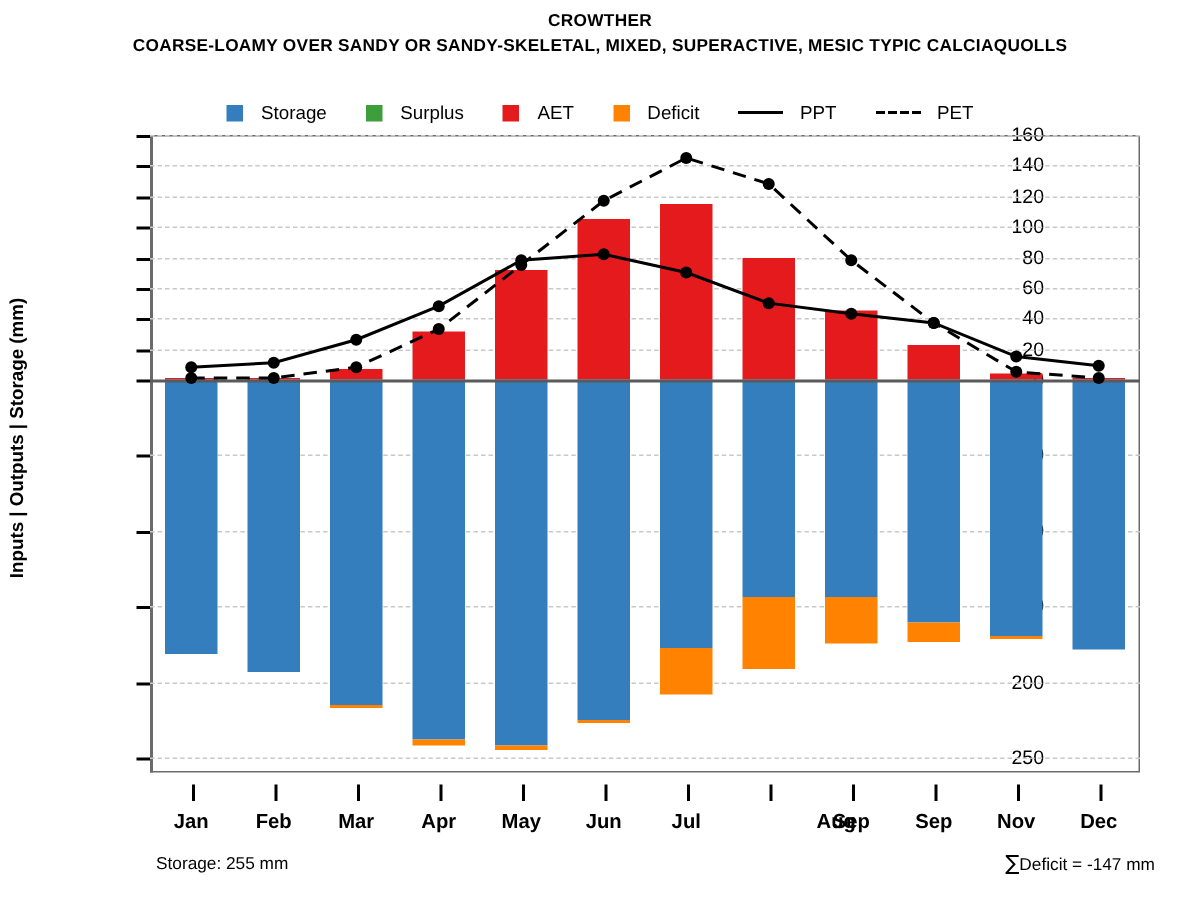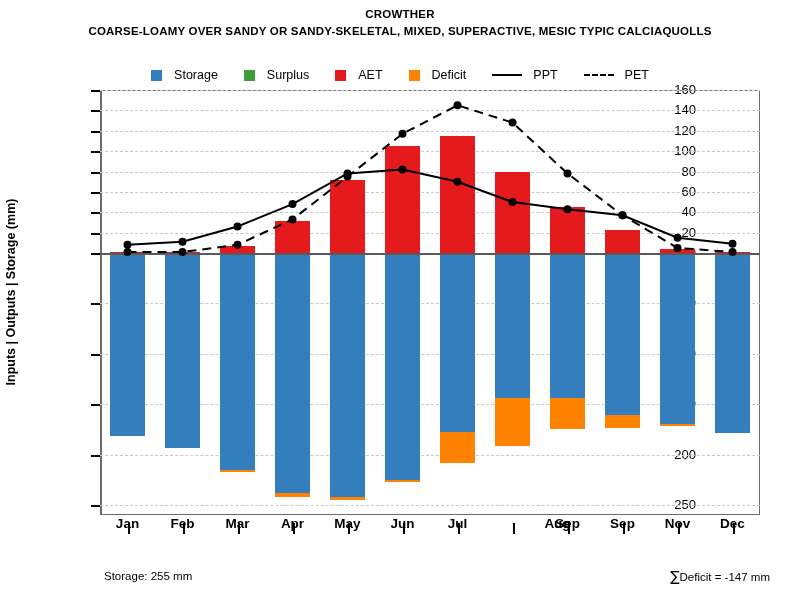--- a/index.html
+++ b/index.html
@@ -44,21 +44,21 @@
 
   
   .bar{position:absolute;}
   .bar-aet{background:#e51a1d;}
   .bar-sto{background:#357ebd;}
   .bar-def{background:#ff8300;}
 
   
   .xticks{position:absolute;left:100px;top:515px;width:660px;height:16px;}
   .xtick{position:absolute;top:8px;width:0;height:11px;border-left:2px solid #000;}
-  .xlabels{position:absolute;left:100px;top:516px;width:660px;height:18px;}
+  .xlabels{position:absolute;left:100px;top:540px;width:660px;height:18px;}
   .xlab{position:absolute;top:0;font-size:13.5px;font-weight:bold;
         text-align:center;transform:translateX(-50%);white-space:nowrap;}
 
   .footnote{position:absolute;font-size:11.5px;}
   .fn-left{left:104px;top:570px;}
   .fn-right{right:30px;top:568px;white-space:nowrap;}
   .sigma{font-size:14px;font-family:"DejaVu Sans",sans-serif;}
 
   svg.lines{position:absolute;left:0;top:0;width:660px;height:425px;overflow:visible;}
 </style>

